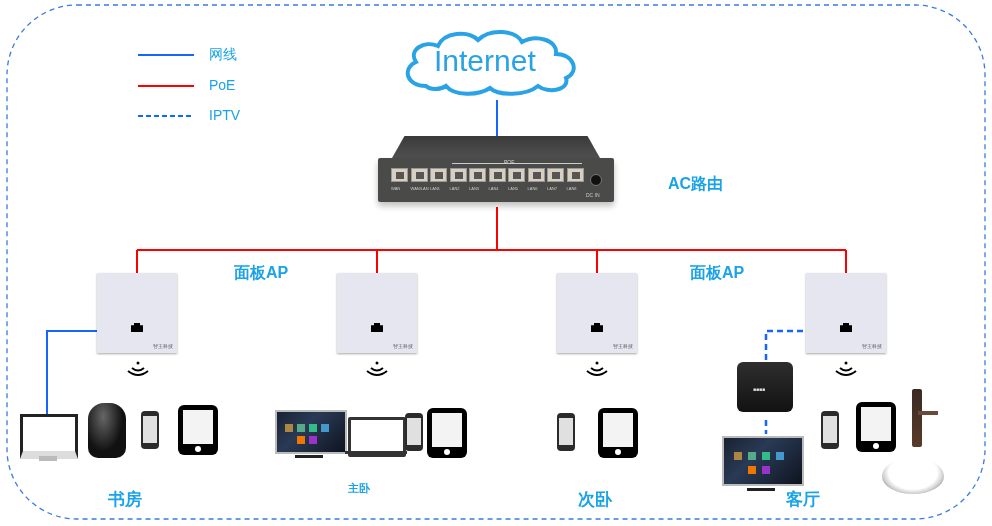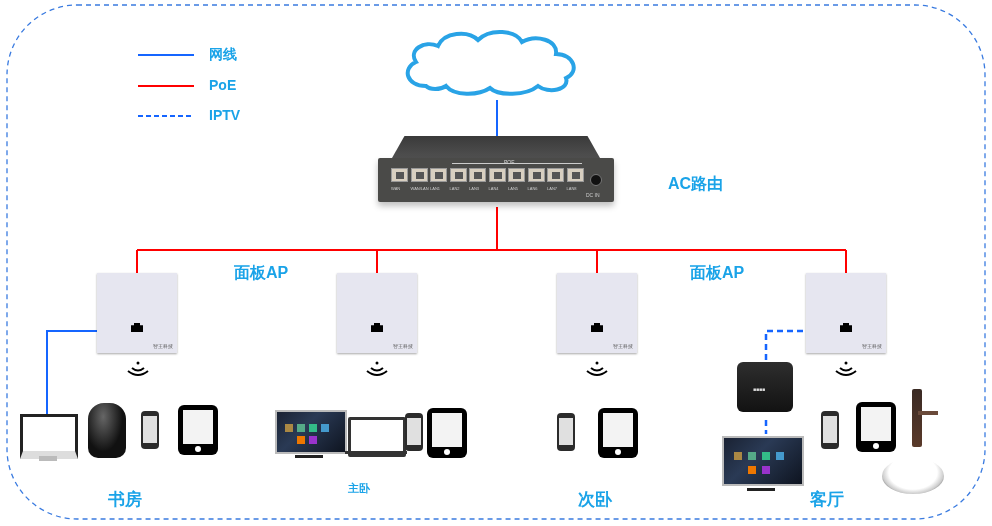--- a/index.html
+++ b/index.html
@@ -1,20 +1,20 @@
 <!DOCTYPE html>
 <html><head>
 <meta charset="utf-8">
 <style>
   html, body { margin:0; padding:0; background:#ffffff; }
   body { width:992px; height:526px; position:relative; overflow:hidden;
          font-family:"Liberation Sans", "DejaVu Sans", sans-serif; }
   .abs { position:absolute; }
   .lbl { position:absolute; color:#1aa3e8; font-weight:bold; font-size:16px; white-space:nowrap; }
-  .legend-text { position:absolute; color:#1aa3e8; font-weight:bold; font-size:14px;text-align:right; }
+  .legend-text { position:absolute; color:#1aa3e8; font-weight:normal; font-size:14px;text-align:right; }
   .ap { position:absolute; width:80px; height:80px; background:#e6e6f0;
         box-shadow:0 1px 2px rgba(0,0,0,0.35); }
   .ap .port { position:absolute; left:34px; top:50px; width:12px; height:9px; background:#000;
               clip-path:polygon(25% 0,75% 0,75% 25%,100% 25%,100% 100%,0 100%,0 25%,25% 25%); }
   .ap .brand { position:absolute; right:4px; bottom:4px; font-size:5px; color:#555; }
   .wifi { position:absolute; width:30px; height:20px; }
   .phone { position:absolute; width:18px; height:38px; background:#2b2b2b; border-radius:4px; }
   .phone::after { content:""; position:absolute; left:2px; top:5px; right:2px; bottom:6px; background:#e0e0e0; }
   .tablet { position:absolute; width:40px; height:50px; background:#000; border-radius:6px; }
   .tablet::before { content:""; position:absolute; left:5px; top:5px; right:5px; bottom:11px; background:#f3f3f3; }
@@ -54,20 +54,21 @@
 <div>
   <span class="legend-text" style="left:209px;top:46px">网线</span>
   <span class="legend-text" style="left:209px;top:77px">PoE</span>
   <span class="legend-text" style="left:209px;top:107px">IPTV</span>
 </div>
 
 <div class="abs" style="left:398px;top:28px;width:188px;height:72px">
   <svg width="188" height="72">
     <path d="M28,58 C8,58 4,40 18,34 C10,22 26,12 40,18 C46,4 70,2 80,12 C92,0 118,2 124,14 C138,6 160,12 158,26 C176,26 182,44 168,50 C172,62 150,66 140,58 C128,68 100,68 92,60 C80,68 56,68 48,58 C42,62 32,62 28,58 Z" fill="#ffffff" stroke="#29a3e6" stroke-width="4"></path>
   </svg>
+  <span class="abs" style="left:36px;top:16px;font-size:30px;color:#29a3e6;font-family:'Liberation Sans',sans-serif">Internet</span>
 </div>
 
 <div class="abs" style="left:378px;top:136px;width:236px;height:70px">
   <div class="abs" style="left:14px;top:0;width:208px;height:22px;background:linear-gradient(#3a3a3a,#505050);clip-path:polygon(6% 0,94% 0,100% 100%,0 100%)"></div>
   <div class="abs" style="left:0;top:22px;width:236px;height:44px;background:#4a4a48;border-radius:2px;box-shadow:0 4px 6px rgba(0,0,0,0.25)">
     <span class="abs" style="left:126px;top:1px;font-size:5px;color:#ddd">POE</span>
     <div class="abs" style="left:74px;top:5px;width:130px;height:1px;background:#ccc"></div>
     <div id="router-ports" class="abs" style="left:13px;top:10px;height:26px">
         <div class="abs" style="left: 0px; top: 0px;">
           <div style="width:17px;height:14px;background:#d8cfc0;border:1px solid #999;box-sizing:border-box;position:relative">
@@ -220,14 +221,14 @@
     <div class="tile" style="left:52px;top:14px;background:#49c;"></div>
     <div class="tile" style="left:24px;top:28px;background:#e70;"></div>
     <div class="tile" style="left:38px;top:28px;background:#93c;"></div>
   </div>
   <div class="tv-stand" style="left:747px;top:488px"></div>
   <div class="phone" style="left:821px;top:411px"></div>
   <div class="tablet" style="left:856px;top:402px"></div>
   <div class="abs" style="left:912px;top:389px;width:10px;height:58px;background:linear-gradient(#3a2a24,#5a3a2a);border-radius:2px"></div>
   <div class="abs" style="left:918px;top:411px;width:20px;height:4px;background:#6a4a3a"></div>
   <div class="abs" style="left:882px;top:458px;width:62px;height:36px;border-radius:50%;background:radial-gradient(ellipse at 50% 40%,#fff 55%,#ccc 70%,#333 85%)"></div>
-  <span class="lbl" style="left:810px;top:488px;font-size:17px">客厅</span>
+  <span class="lbl" style="left:786px;top:488px;font-size:17px">客厅</span>
 </div>
 
 </body></html>

